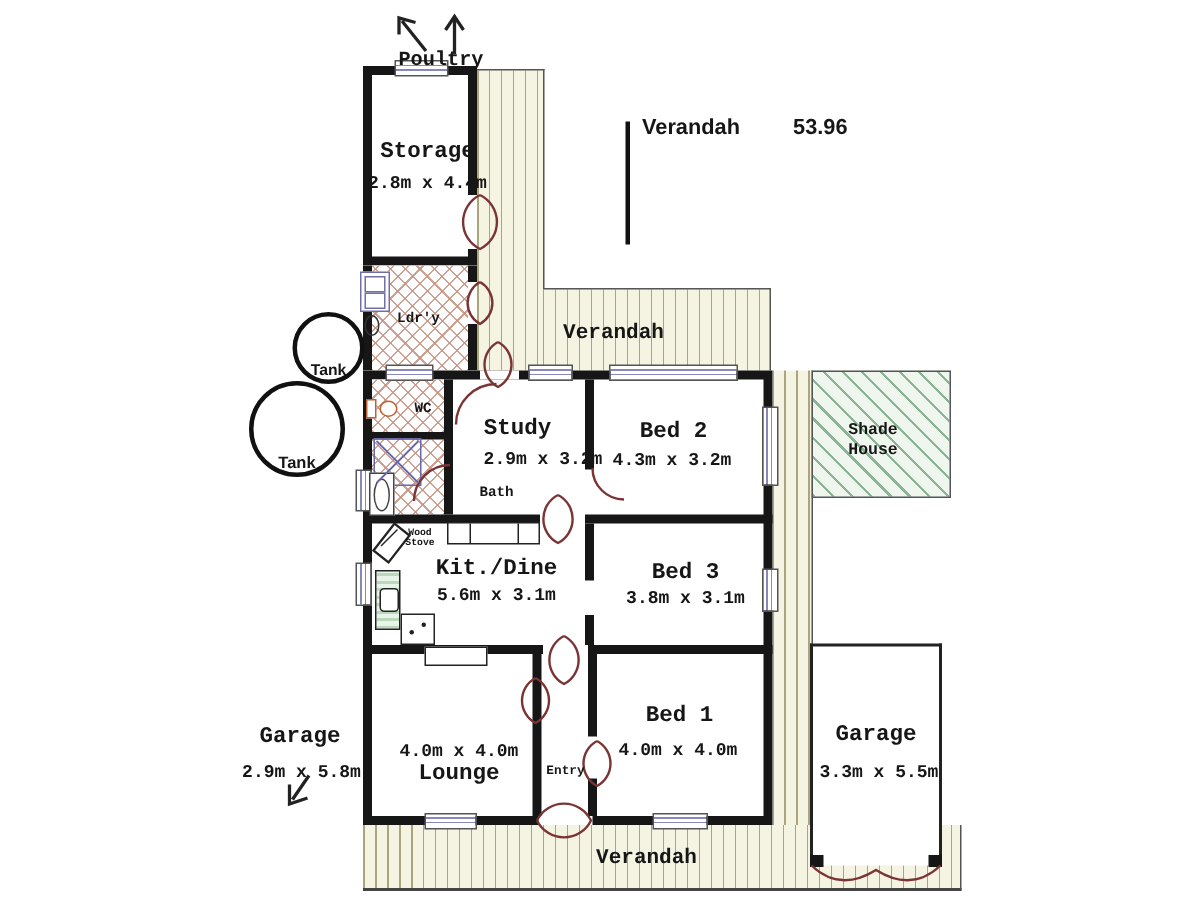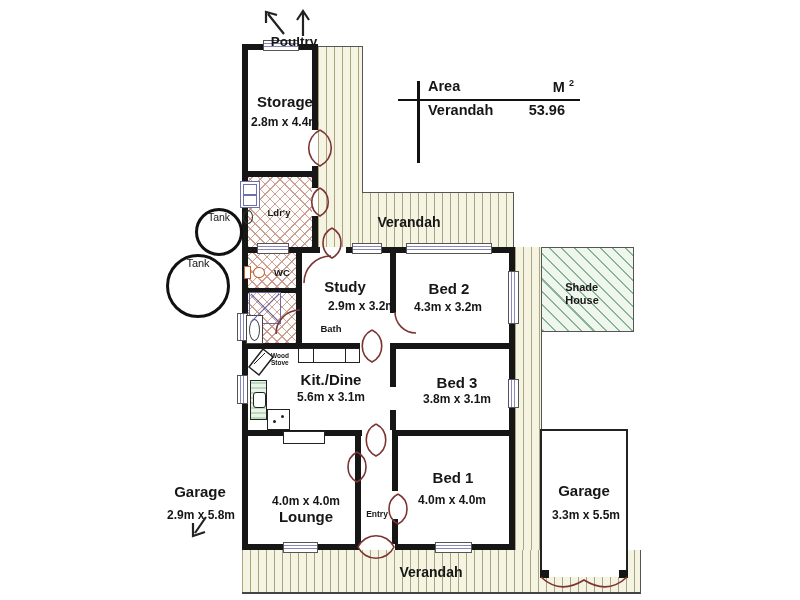--- a/index.html
+++ b/index.html
@@ -14,27 +14,27 @@
      background-image:repeating-linear-gradient(45deg,rgba(199,145,128,.85) 0 1px,transparent 1px 7px),
                       repeating-linear-gradient(-45deg,rgba(199,145,128,.85) 0 1px,transparent 1px 7px);}
   .shade{position:absolute;background-color:#eef6ee;border:1px solid #555;
      background-image:repeating-linear-gradient(45deg,#8ab495 0 1.5px,transparent 1.5px 9px);}
   .room{position:absolute;background:#fff;border:6px solid #161616;box-sizing:border-box;}
   .winh{position:absolute;z-index:4;border:1px solid #555;box-sizing:border-box;
      background:linear-gradient(to bottom,#fff 0 2px,#8888bb 2px 3px,#fff 3px 5px,#8888bb 5px 6px,#fff 6px 100%);}
   .winv{position:absolute;z-index:4;border:1px solid #555;box-sizing:border-box;
      background:linear-gradient(to right,#fff 0 2px,#8888bb 2px 3px,#fff 3px 5px,#8888bb 5px 6px,#fff 6px 100%);}
   .lbl{position:absolute;z-index:6;font-weight:bold;white-space:nowrap;
-     transform:translate(-50%,-50%);text-align:left;}
+     transform:translate(-50%,-50%);text-align:center;font-family:Liberation Mono, monospace;}
   .name{font-size:15px;}
   .dims{font-size:12px;}
   .sm{font-size:9.5px;}
   .tiny{font-size:6.5px;line-height:1.15;}
   .tank{position:absolute;border:3px solid #111;border-radius:50%;background:#fff;
-     display:flex;align-items:flex-start;justify-content:center;font-weight:normal;z-index:2;}
+     display:flex;align-items:flex-end;justify-content:center;font-weight:bold;z-index:2;}
   .fix{position:absolute;box-sizing:border-box;background:#fff;z-index:4;}
   svg.overlay{position:absolute;left:0;top:0;z-index:5;pointer-events:none;}
   
   #areaTable{position:absolute;left:398px;top:76px;width:182px;z-index:6;font-weight:bold;}
   #areaTable .hdr{display:flex;justify-content:space-between;padding:2px 6px 4px 30px;
      font-size:14.5px;border-bottom:2.5px solid #111;}
   #areaTable .row{display:flex;justify-content:space-between;padding:1px 15px 1px 30px;font-size:14.5px;}
   #areaTable .tot{display:flex;justify-content:space-between;padding:4px 15px 2px 30px;
      font-size:14.5px;border-top:2.5px solid #111;margin-top:3px;}
   #areaTable .vline{position:absolute;left:19px;top:5px;width:2.5px;height:82px;background:#111;}
@@ -191,23 +191,19 @@
   </div>
 
   <div class="lbl name" style="left:584px;top:490px;">Garage</div>
   <div class="lbl dims" style="left:586px;top:515px;">3.3m x 5.5m</div>
 
   <div class="lbl name" style="left:200px;top:491px;">Garage</div>
   <div class="lbl dims" style="left:201px;top:515px;">2.9m x 5.8m</div>
 
   <div id="areaTable">
     <div class="vline"></div>
-    <div class="hdr">
-      <span>Area</span>
-      <span><span>M</span>&nbsp;<sup>2</sup></span>
-    </div>
     <div class="row">
       <span>Verandah</span>
       <span>53.96</span>
     </div>
   </div>
 
 </div>
 
 </body></html>

